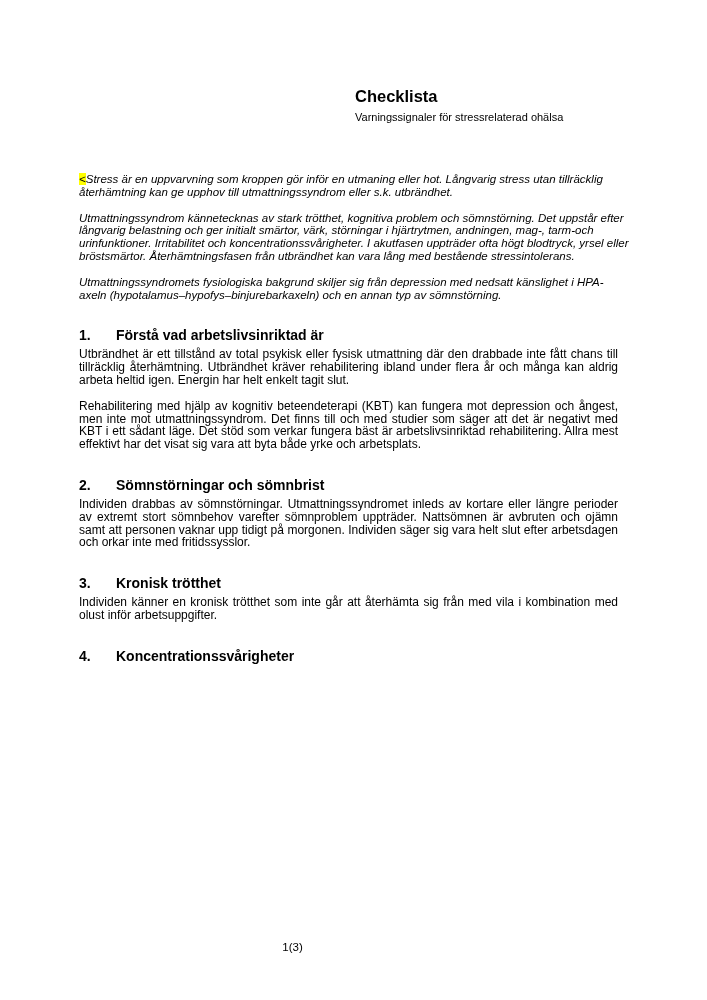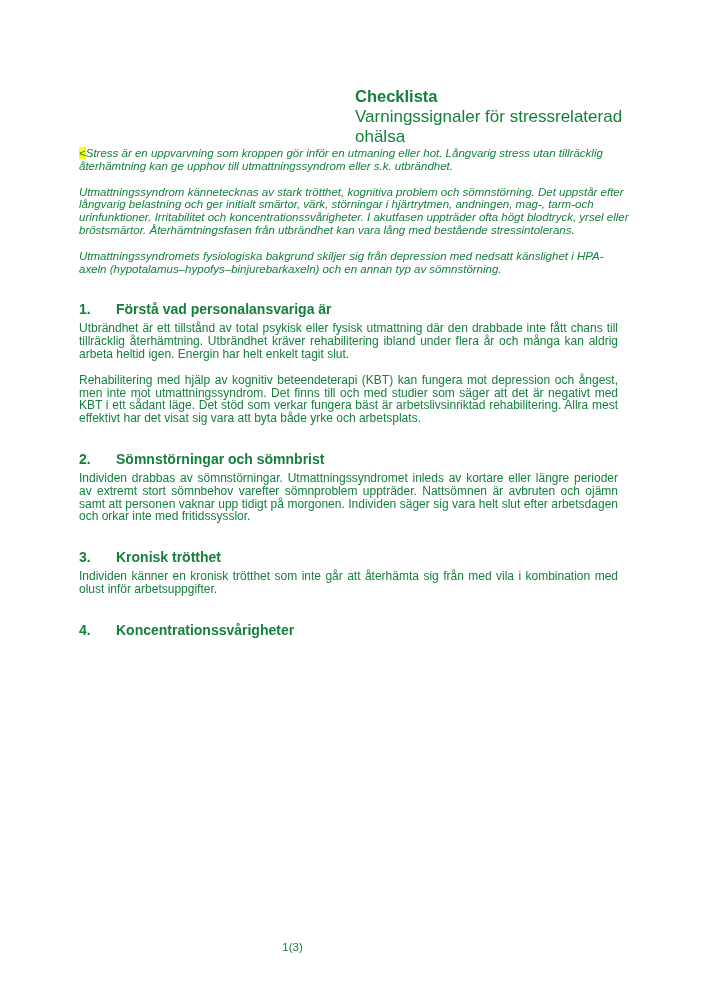--- a/index.html
+++ b/index.html
@@ -7,43 +7,44 @@
     padding: 0;
     background: #ffffff;
   }
   .page {
     position: relative;
     width: 707px;
     height: 1000px;
     background: #ffffff;
     overflow: hidden;
     font-family: "Liberation Sans", sans-serif;
-    color: #15803d;
+    color: #000000;
   }
   .content {
     position: absolute;
     left: 79px;
     top: 0;
     width: 551px;
   }
   .title-block {
     margin-top: 86px;
     margin-left: 276px;
     width: 300px;
   }
   .doc-title {
     font-size: 16.5px;
     font-weight: bold;
     line-height: 21px;
   }
   .doc-subtitle {
-    font-size: 17px;
+    font-size: 11px;
     line-height: 20px;
   }
   .intro {
+    margin-top: 46px;
   }
   .intro p {
     margin: 0 0 13px 0;
     font-style: italic;
     font-size: 11.5px;
     line-height: 12.8px;
     text-align: left;
   }
   .hl {
     background: #ffff00;
@@ -88,21 +89,21 @@
 
     <div class="intro">
       <p><span class="hl" style="background: rgb(255, 255, 0);">&lt;</span><span>Stress är en uppvarvning som kroppen gör inför en utmaning eller hot. Långvarig stress utan tillräcklig återhämtning kan ge upphov till utmattningssyndrom eller s.k. utbrändhet.</span></p>
       <p>Utmattningssyndrom kännetecknas av stark trötthet, kognitiva problem och sömnstörning. Det uppstår efter långvarig belastning och ger initialt smärtor, värk, störningar i hjärtrytmen, andningen, mag-, tarm-och urinfunktioner. Irritabilitet och koncentrationssvårigheter. I akutfasen uppträder ofta högt blodtryck, yrsel eller bröstsmärtor. Återhämtningsfasen från utbrändhet kan vara lång med bestående stressintolerans.</p>
       <p>Utmattningssyndromets fysiologiska bakgrund skiljer sig från depression med nedsatt känslighet i HPA-axeln (hypotalamus–hypofys–binjurebarkaxeln) och en annan typ av sömnstörning.</p>
     </div>
 
     <div class="section">
       <div class="section-heading">
         <span class="section-number">1.</span>
-        <span class="section-title">Förstå vad personalansvariga är</span>
+        <span class="section-title">Förstå vad arbetslivsinriktad är</span>
       </div>
       <p>Utbrändhet är ett tillstånd av total psykisk eller fysisk utmattning där den drabbade inte fått chans till tillräcklig återhämtning. Utbrändhet kräver rehabilitering ibland under flera år och många kan aldrig arbeta heltid igen. Energin har helt enkelt tagit slut.</p>
       <p>Rehabilitering med hjälp av kognitiv beteendeterapi (KBT) kan fungera mot depression och ångest, men inte mot utmattningssyndrom. Det finns till och med studier som säger att det är negativt med KBT i ett sådant läge. Det stöd som verkar fungera bäst är arbetslivsinriktad rehabilitering. Allra mest effektivt har det visat sig vara att byta både yrke och arbetsplats.</p>
     </div>
 
     <div class="section">
       <div class="section-heading">
         <span class="section-number">2.</span>
         <span class="section-title">Sömnstörningar och sömnbrist</span>
       </div>

